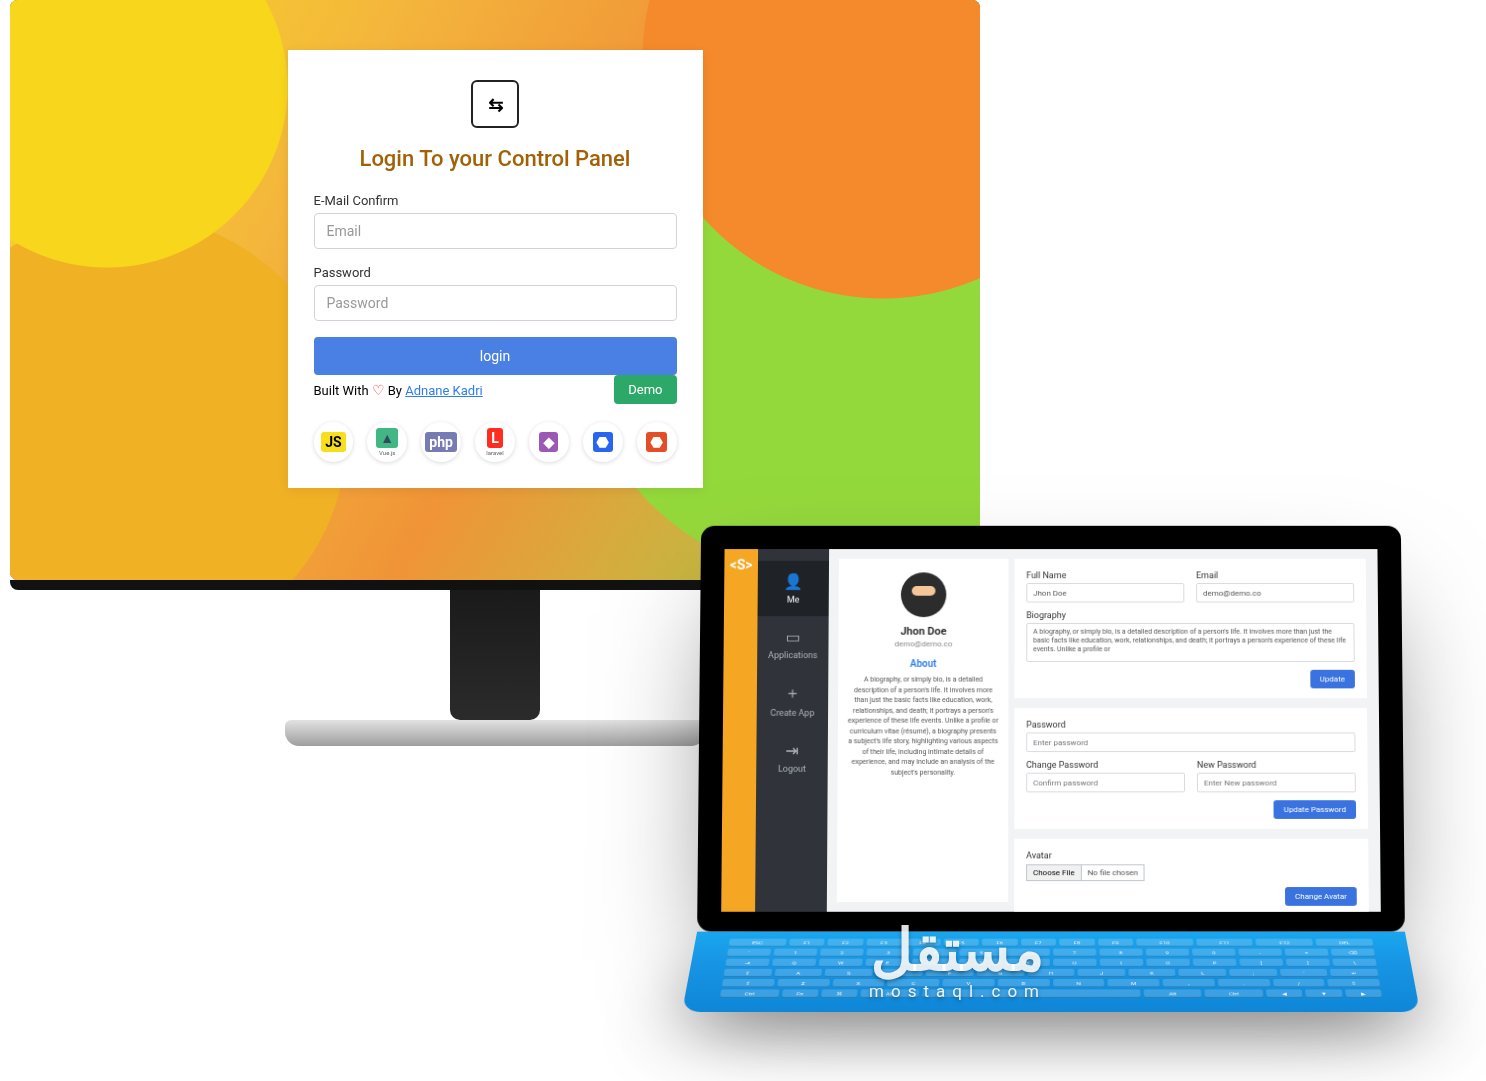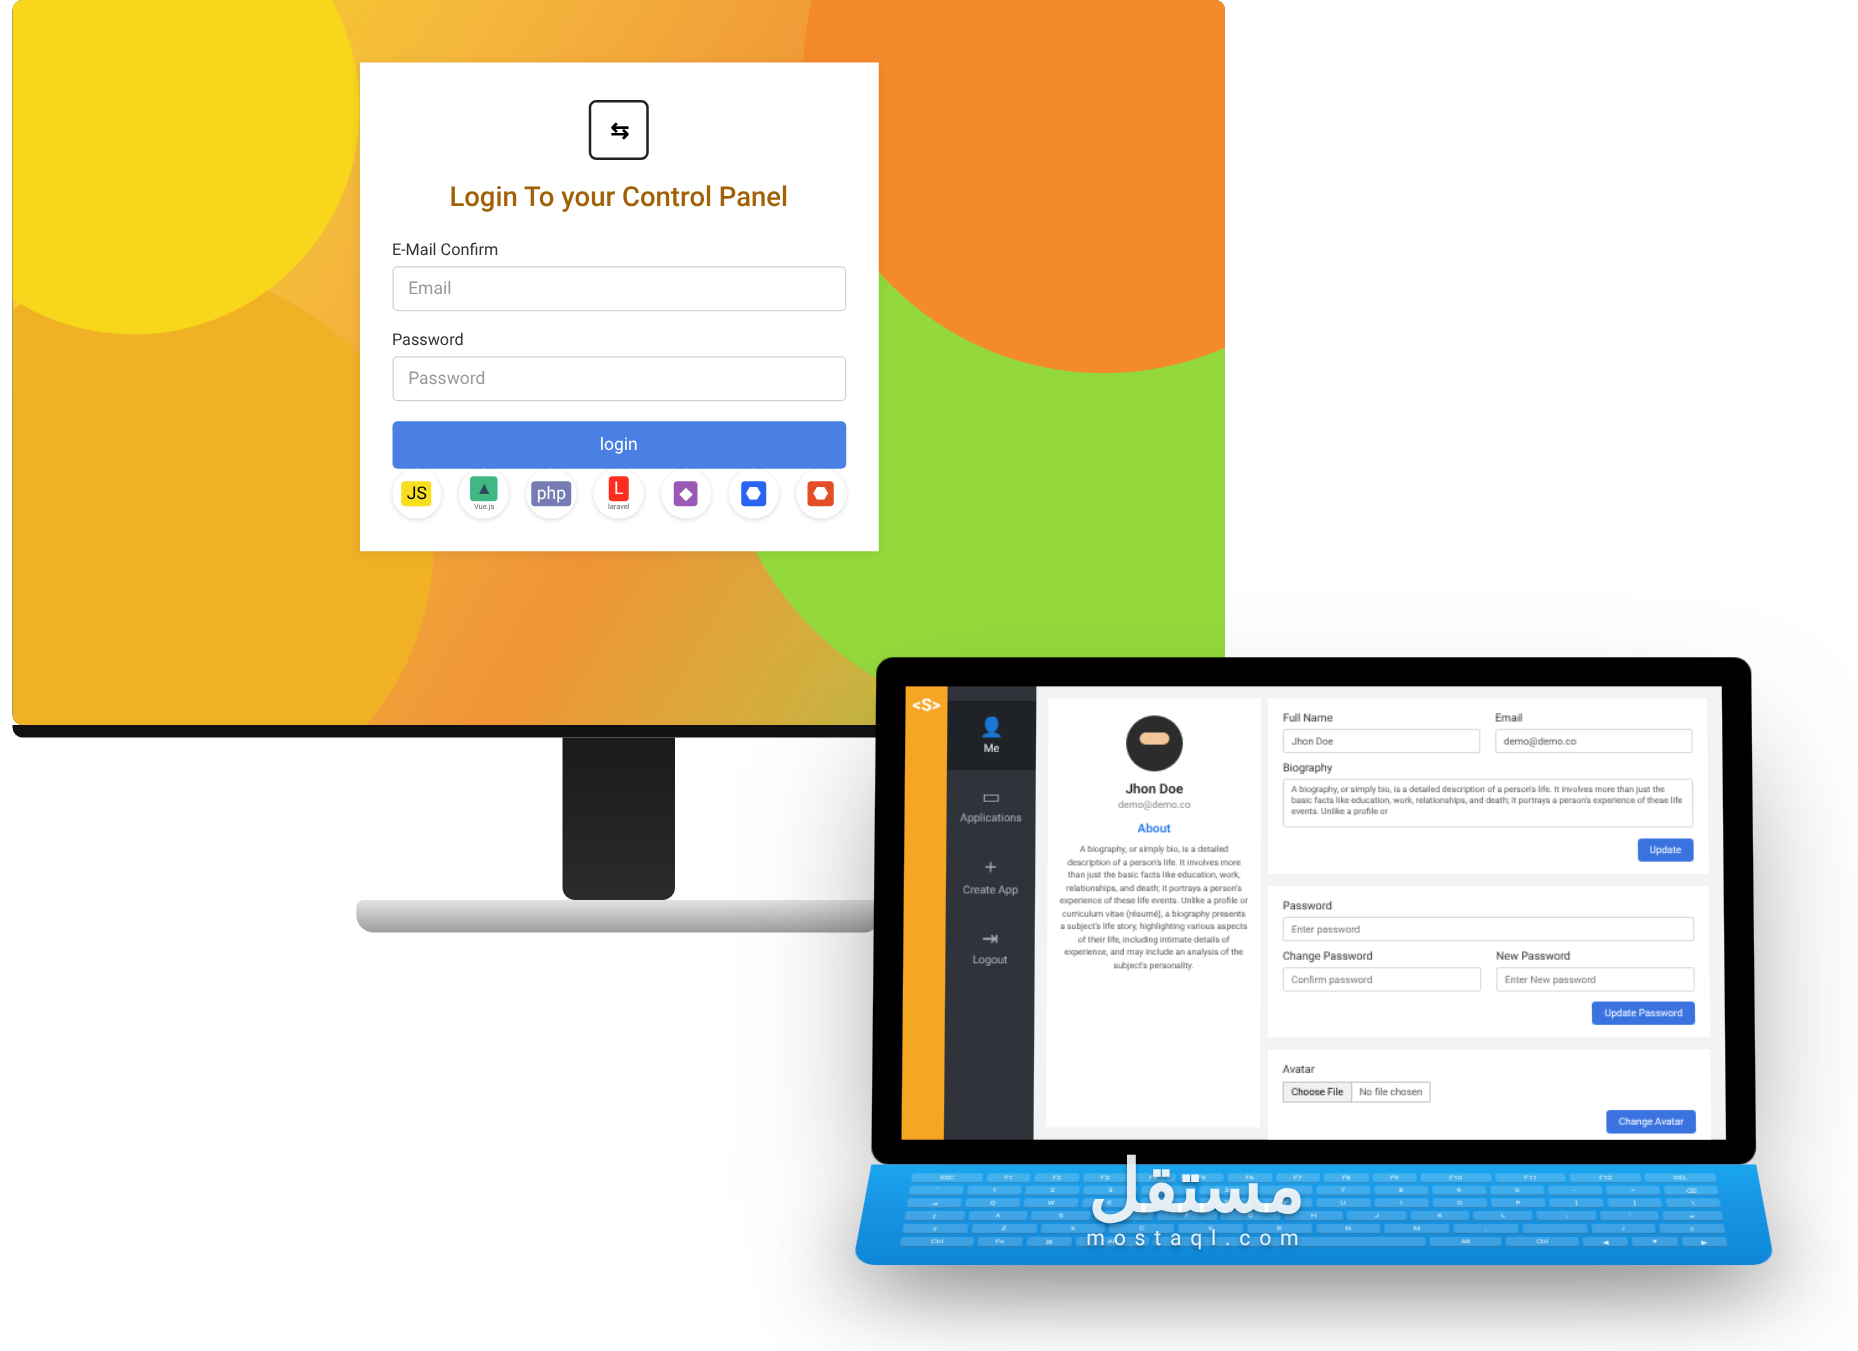--- a/index.html
+++ b/index.html
@@ -21,21 +21,21 @@
 .field-label { font-size:13px; color:#333; margin-bottom:5px; }
 .text-input { width:100%; height:36px; border:1px solid #ced4da; border-radius:4px; padding:0 12px; font-size:14px; color:#666; margin-bottom:16px; }
 .text-input::placeholder { color:#999; }
 .login-button { width:100%; height:38px; background:#4a80e4; color:#fff; border:none; border-radius:4px; font-size:14px; cursor:pointer; }
 .built-row { display:flex; align-items:center; justify-content:space-between; margin-bottom:18px; font-size:13px; }
 .heart { color:#ff4757; font-size:14px; }
 .link { color:#2d7def; }
 .demo-button { background:#2ca968; color:#fff; border:none; border-radius:4px; padding:7px 14px; font-size:13px; cursor:pointer; }
 .tech-row { display:flex; gap:14px; }
 .tech-chip { width:40px; height:40px; border-radius:50%; background:#fff; box-shadow:0 1px 4px rgba(0,0,0,.15); display:flex; flex-direction:column; align-items:center; justify-content:center; font-size:8px; position:relative; }
-.chip-ic { font-size:14px; font-weight:400; line-height:1; }
+.chip-ic { font-size:14px; font-weight:700; line-height:1; }
 .chip-lb { font-size:6px; color:#666; margin-top:1px; }
 .monitor-chin { height:10px; background:#111; border-radius:0 0 8px 8px; }
 .monitor-neck { width:90px; height:130px; background:linear-gradient(180deg,#1a1a1a,#2b2b2b); margin:0 auto; border-radius:0 0 10px 10px; }
 .monitor-base { width:420px; height:26px; background:linear-gradient(180deg,#e2e2e2,#9e9e9e); margin:0 auto; border-radius:6px 6px 14px 14px; box-shadow:0 40px 80px -20px rgba(0,0,0,.45); }
 
 
 .laptop-device { position:absolute; right:80px; bottom:40px; width:710px; transform:perspective(2500px) rotateX(4deg); transform-origin:bottom center; }
 .laptop-frame { background:#000; border-radius:14px; padding:24px 24px 20px; box-shadow:0 60px 120px -30px rgba(0,0,0,.55); }
 .laptop-screen { width:100%; height:370px; background:#f1f3f5; display:flex; overflow:hidden; }
 .side-rail { width:34px; background:#f5a623; }
@@ -86,20 +86,29 @@
       <h1 class="login-title">Login To your Control Panel</h1>
 
       <div class="field-label">E-Mail Confirm</div>
       <input class="text-input" placeholder="Email" style="">
 
       <div class="field-label">Password</div>
       <input type="password" class="text-input" placeholder="Password" style="">
 
       <button class="login-button">login</button>
 
+      <div class="built-row">
+        <span>
+          <span>Built With</span>
+          <span class="heart">♡</span>
+          <span>By</span>
+          <a href="#" class="link">Adnane Kadri</a>
+        </span>
+        <button class="demo-button">Demo</button>
+      </div>
 
       <div class="tech-row">
           <div class="tech-chip">
             <div class="chip-ic" style="color: rgb(0, 0, 0); background: rgb(247, 223, 30); padding: 3px 4px; border-radius: 3px;">JS</div>
           </div>
           <div class="tech-chip">
             <div class="chip-ic" style="color: rgb(52, 73, 94); background: rgb(65, 184, 131); padding: 3px 4px; border-radius: 3px;">▲</div>
             <div class="chip-lb">Vue.js</div>
           </div>
           <div class="tech-chip">

